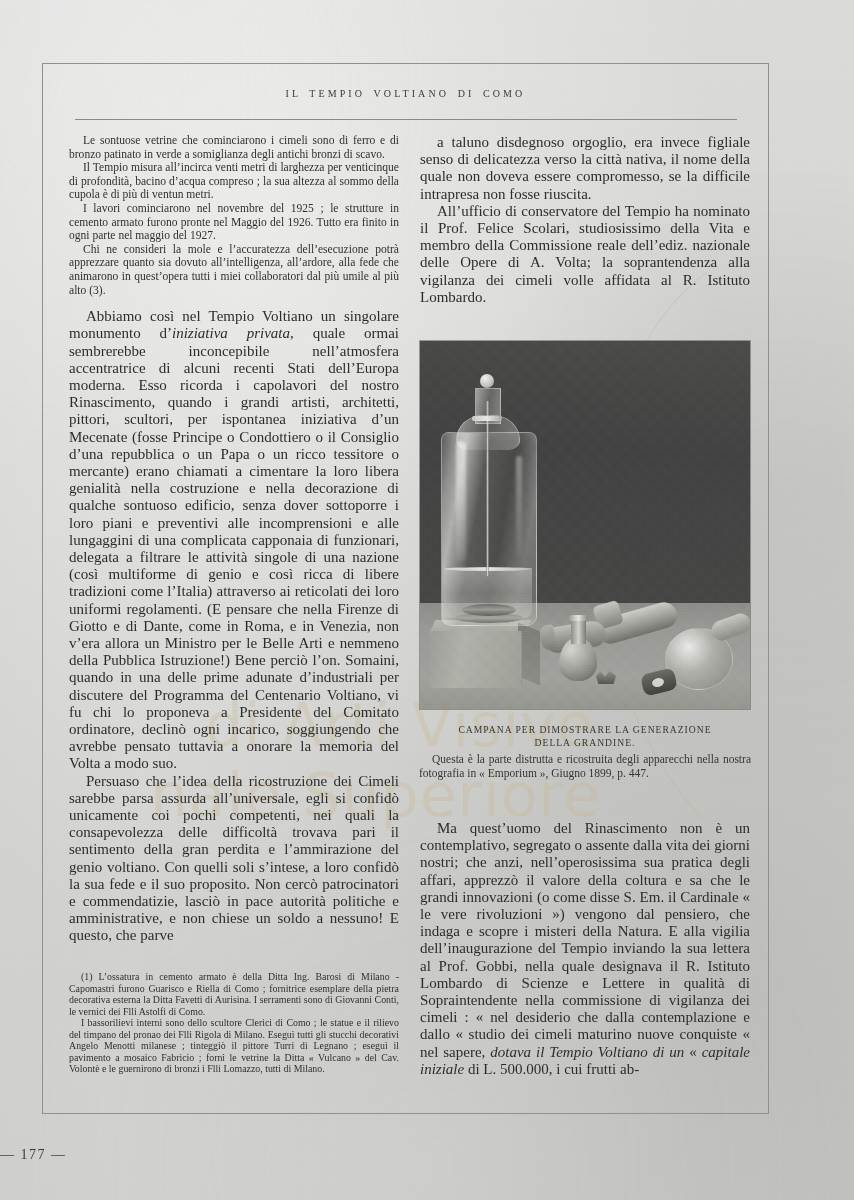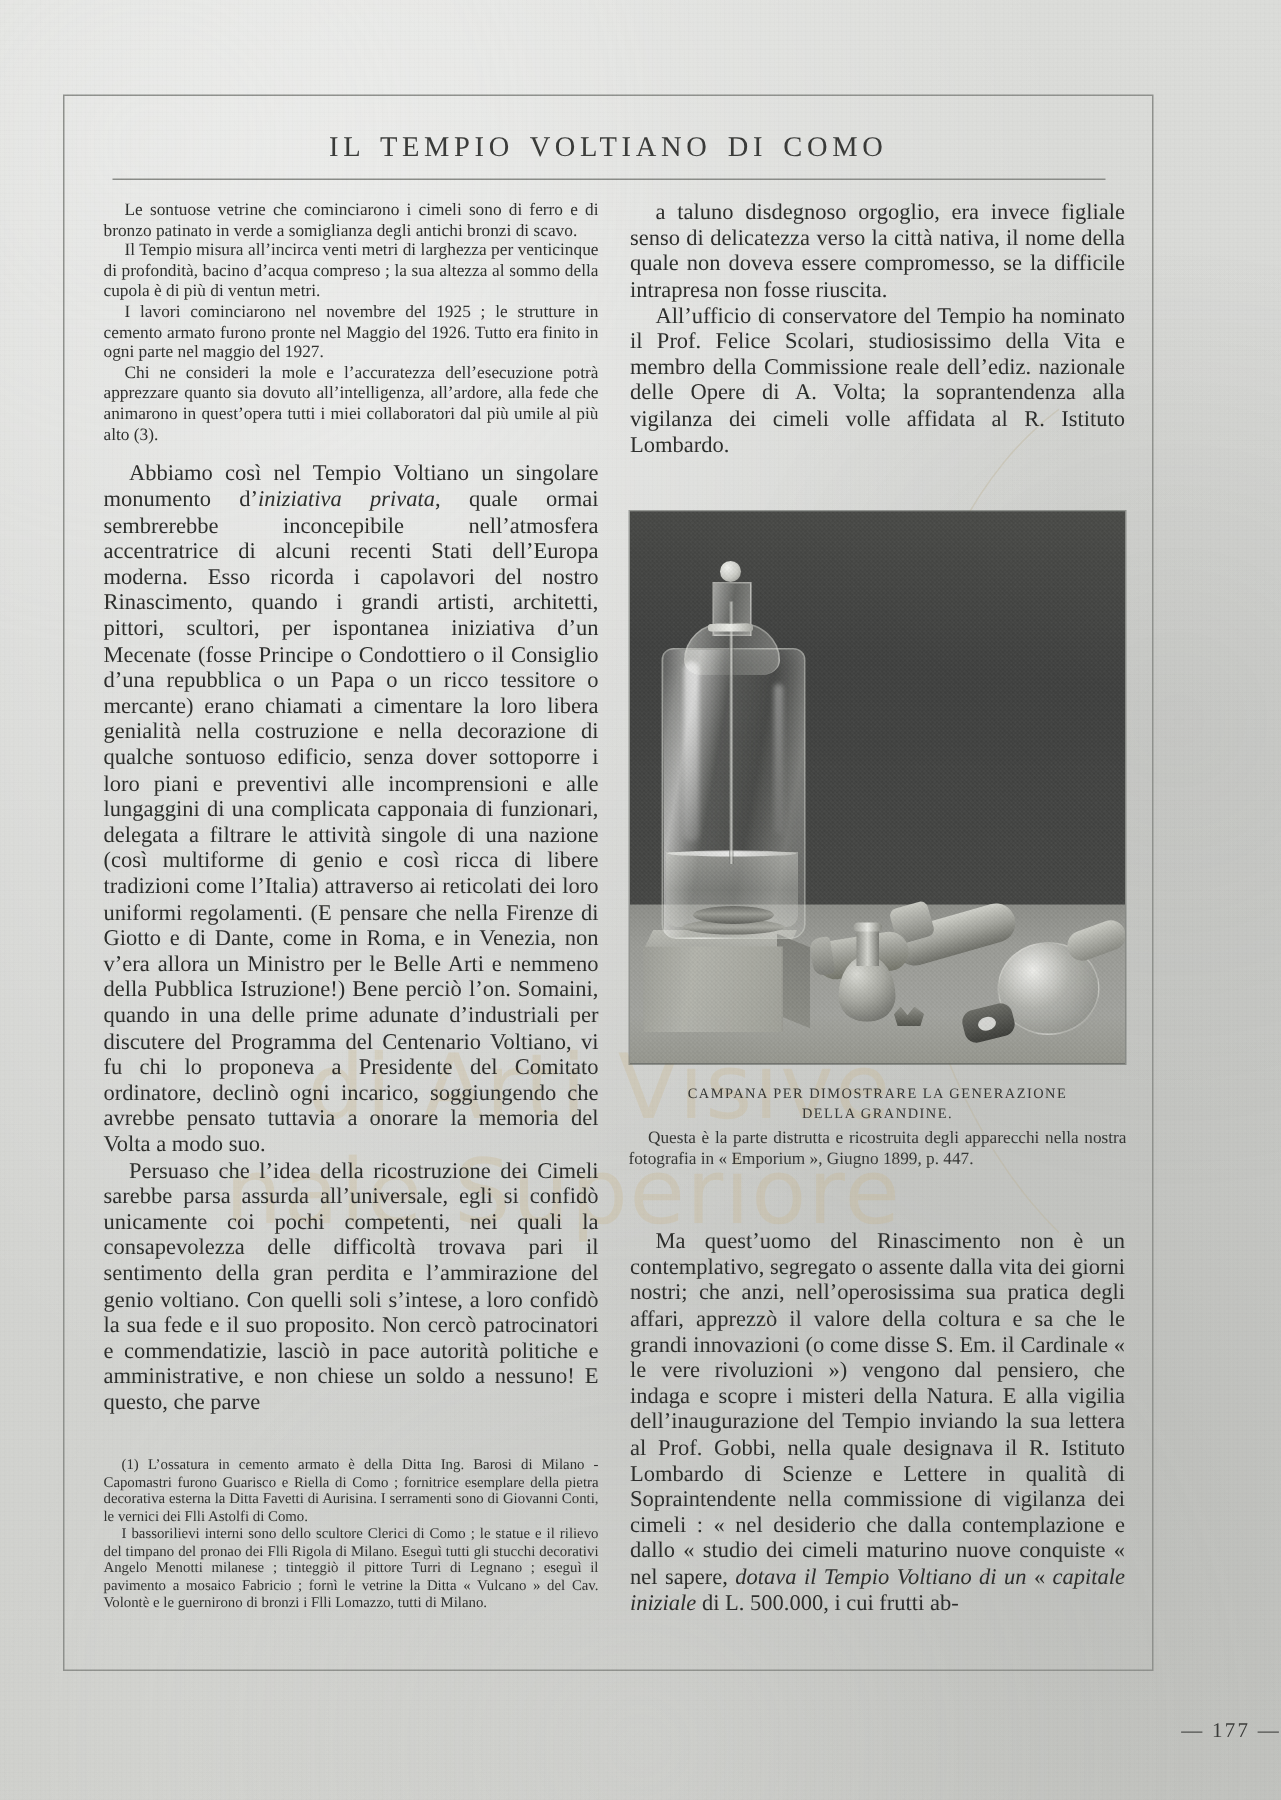--- a/index.html
+++ b/index.html
@@ -93,21 +93,21 @@
   }
 
   
   #runhead {
     position: absolute;
     left: 42px;
     top: 88px;
     width: 727px;
     text-align: center;
     font-family: "Liberation Serif", serif;
-    font-size: 19px;
+    font-size: 10px;
     letter-spacing: 3.1px;
     color: #3a3b39;
     word-spacing: 3px;
   }
   #headrule {
     position: absolute;
     left: 75px;
     top: 119px;
     width: 662px;
     height: 1px;
@@ -455,21 +455,21 @@
     top: 820px;
     width: 330px;
   }
 
   
   #pagenum {
     position: absolute;
     left: 0;
     top: 1147px;
     width: 854px;
-    text-align: right;
+    text-align: left;
     font-size: 14px;
     color: #3a3b39;
     letter-spacing: 1.5px;
   }
 </style>
 </head>
 <body>
 
 <div id="page">
 

